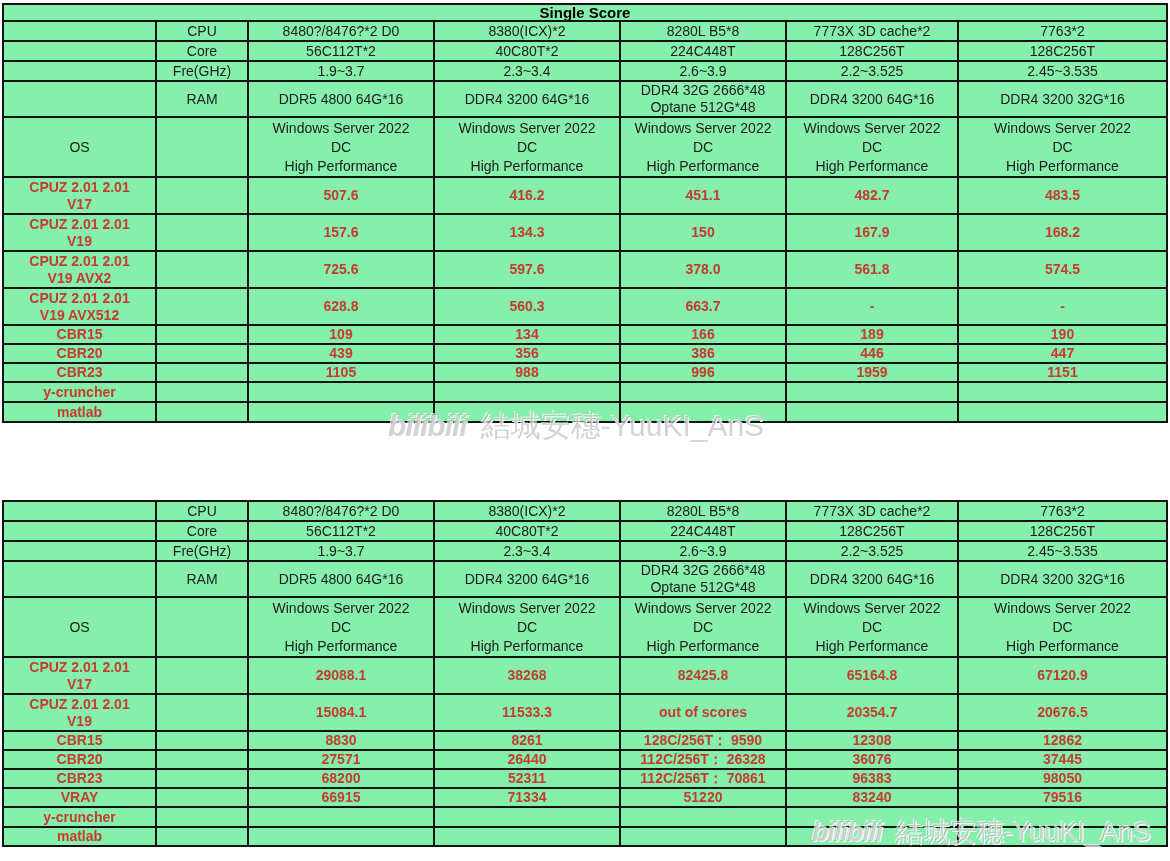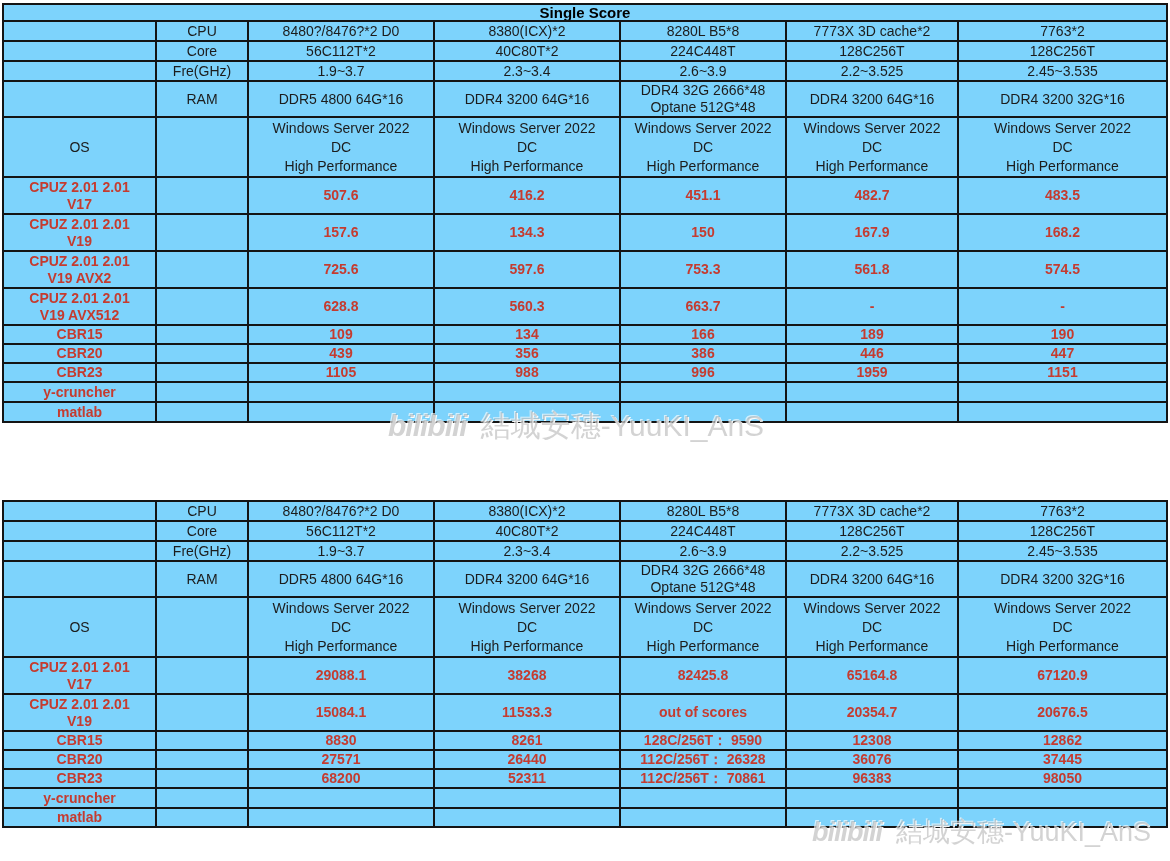--- a/index.html
+++ b/index.html
@@ -8,21 +8,21 @@
     --line:#141414;
   }
   html,body{margin:0;padding:0;}
   body{
     width:1170px;height:861px;position:relative;background:#ffffff;
     font-family:"Liberation Sans", sans-serif;
     overflow:hidden;
   }
   table.score{
     border-collapse:collapse;table-layout:fixed;
-    position:absolute;left:2px;width:1164px;background:#7dd3fc;
+    position:absolute;left:2px;width:1164px;background:#86efac;
   }
   #tbl-single{top:3px;}
   #tbl-multi{top:500px;}
   td{
     border:2px solid var(--line);
     text-align:center;vertical-align:middle;
     padding:0 3px;white-space:pre-line;overflow:hidden;
     font-size:14px;color:var(--ink);line-height:17px;
   }
   tr.r-title td{font-weight:bold;font-size:15px;line-height:15px;color:#000;}
@@ -137,21 +137,21 @@
         <td class="v">150</td>
         <td class="v">167.9</td>
         <td class="v">168.2</td>
       </tr>
   <tr class="r-cpuz">
         <td class="lbl">CPUZ 2.01 2.01
 V19 AVX2</td>
         <td></td>
         <td class="v">725.6</td>
         <td class="v">597.6</td>
-        <td class="v">753.3</td>
+        <td class="v">378.0</td>
         <td class="v">561.8</td>
         <td class="v">574.5</td>
       </tr>
   <tr class="r-cpuz">
         <td class="lbl">CPUZ 2.01 2.01
 V19 AVX512</td>
         <td></td>
         <td class="v">628.8</td>
         <td class="v">560.3</td>
         <td class="v">663.7</td>
@@ -313,20 +313,29 @@
       </tr>
   <tr class="r-small">
         <td class="lbl">CBR23</td>
         <td></td>
         <td class="v">68200</td>
         <td class="v">52311</td>
         <td class="v">112C/256T： 70861</td>
         <td class="v">96383</td>
         <td class="v">98050</td>
       </tr>
+  <tr class="r-small">
+        <td class="lbl">VRAY</td>
+        <td></td>
+        <td class="v">66915</td>
+        <td class="v">71334</td>
+        <td class="v">51220</td>
+        <td class="v">83240</td>
+        <td class="v">79516</td>
+      </tr>
   <tr class="r-foot">
         <td class="lbl">y-cruncher</td>
         <td></td>
         <td class="v"></td>
         <td class="v"></td>
         <td class="v"></td>
         <td class="v"></td>
         <td class="v"></td>
       </tr>
   <tr class="r-foot" style="height:18px">

